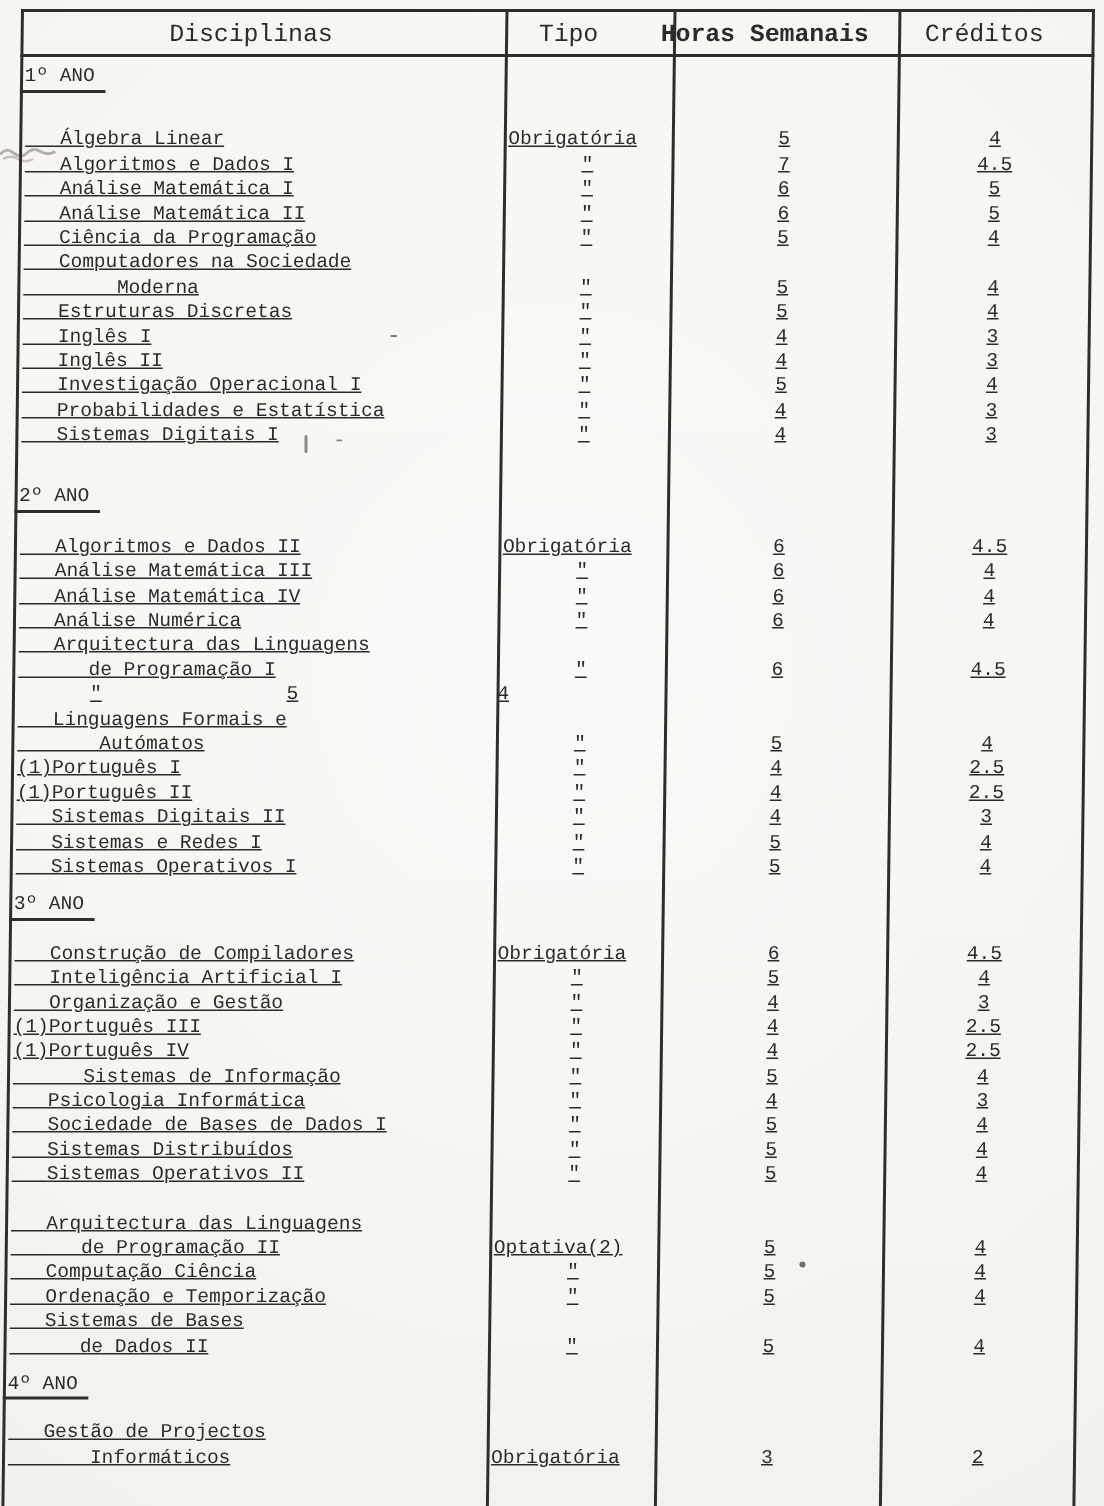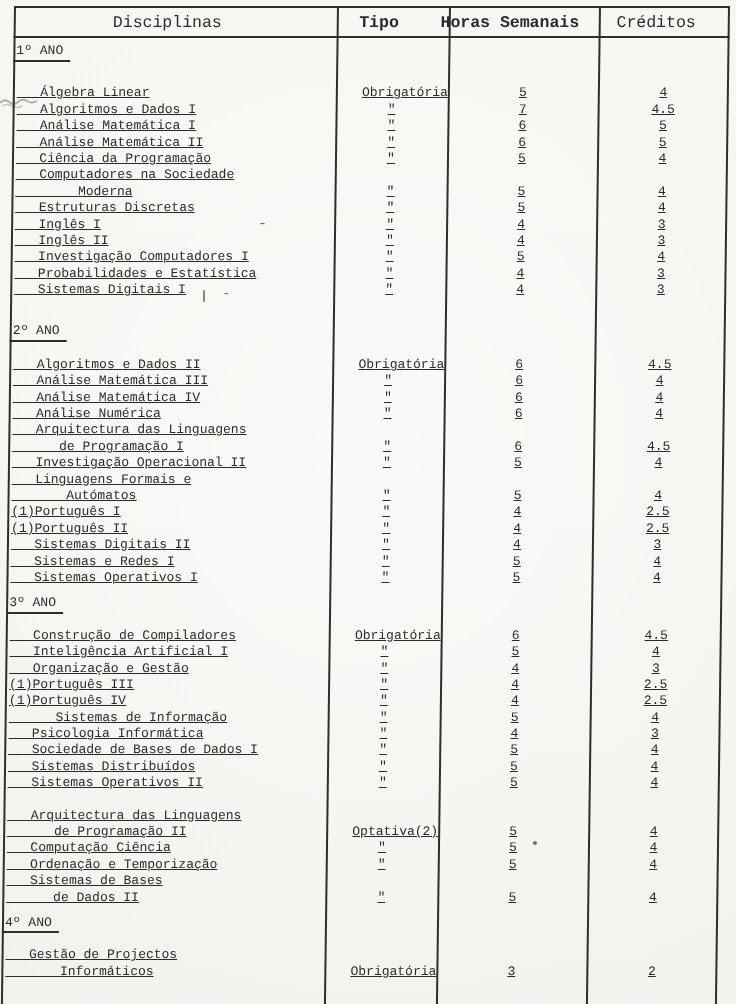--- a/index.html
+++ b/index.html
@@ -29,36 +29,36 @@
   .v-right{left:714px;}
   .hline{position:absolute;left:0;width:716px;height:2px;background:#2f2e2c;}
   .hl-top{top:0;}
   .hl-headersep{top:30px;}
   .header-row{
     position:absolute;top:2px;left:0;width:716px;height:28px;
     display:flex;align-items:center;font-size:16.5px;
   }
   .hcell{text-align:center;white-space:pre;}
   .h-disc{width:317px;}
-  .h-tipo{width:120px;font-weight:bold;}
+  .h-tipo{width:120px;}
   .h-horas{width:150px;font-weight:bold;}
   .h-cred{width:152px;}
   
   .tbody{position:absolute;top:32px;left:0;width:716px;padding-top:5px;}
   .row{display:flex;height:16.4px;line-height:16.5px;font-size:13px;white-space:pre;text-decoration:underline;}
   .row.blank{display:block;}
   .row.section{display:block;}
   .section-label{
     display:inline-block;
     padding:0 7px 0 3px;
     border-bottom:2px solid #2f2e2c;
   }
   .c-d{width:323px;padding-left:4px;box-sizing:border-box;}
   .c-t{width:112px;text-align:center;box-sizing:border-box;}
-  .c-t.left{text-align:right;padding-left:3px;}
+  .c-t.left{text-align:left;padding-left:3px;}
   .c-h{width:150px;text-align:center;}
   .c-c{width:131px;text-align:center;}
   
   .artifact{position:absolute;pointer-events:none;}
   .a-squiggle{left:0;top:95px;width:40px;height:14px;}
   .a-dash1{left:258px;top:216px;color:#6d6b66;font-size:15px;}
   .a-dash2{left:222px;top:286px;color:#84817b;font-size:14px;}
   .a-tick{left:203px;top:290px;width:2px;height:12px;background:#8a8781;border-radius:1px;}
   .a-dot{left:533px;top:841px;width:4px;height:4px;background:#6f6d68;border-radius:50%;}
 </style>
@@ -100,33 +100,33 @@
         <div class="row course"><div class="c-d">   Álgebra Linear</div><div class="c-t left">Obrigatória</div><div class="c-h">5</div><div class="c-c">4</div></div>
         <div class="row course"><div class="c-d">   Algoritmos e Dados I</div><div class="c-t">"</div><div class="c-h">7</div><div class="c-c">4.5</div></div>
         <div class="row course"><div class="c-d">   Análise Matemática I</div><div class="c-t">"</div><div class="c-h">6</div><div class="c-c">5</div></div>
         <div class="row course"><div class="c-d">   Análise Matemática II</div><div class="c-t">"</div><div class="c-h">6</div><div class="c-c">5</div></div>
         <div class="row course"><div class="c-d">   Ciência da Programação</div><div class="c-t">"</div><div class="c-h">5</div><div class="c-c">4</div></div>
         <div class="row course"><div class="c-d">   Computadores na Sociedade</div><div class="c-t"></div><div class="c-h"></div><div class="c-c"></div></div>
         <div class="row course"><div class="c-d">        Moderna</div><div class="c-t">"</div><div class="c-h">5</div><div class="c-c">4</div></div>
         <div class="row course"><div class="c-d">   Estruturas Discretas</div><div class="c-t">"</div><div class="c-h">5</div><div class="c-c">4</div></div>
         <div class="row course"><div class="c-d">   Inglês I</div><div class="c-t">"</div><div class="c-h">4</div><div class="c-c">3</div></div>
         <div class="row course"><div class="c-d">   Inglês II</div><div class="c-t">"</div><div class="c-h">4</div><div class="c-c">3</div></div>
-        <div class="row course"><div class="c-d">   Investigação Computadores I</div><div class="c-t">"</div><div class="c-h">5</div><div class="c-c">4</div></div>
+        <div class="row course"><div class="c-d">   Investigação Operacional I</div><div class="c-t">"</div><div class="c-h">5</div><div class="c-c">4</div></div>
         <div class="row course"><div class="c-d">   Probabilidades e Estatística</div><div class="c-t">"</div><div class="c-h">4</div><div class="c-c">3</div></div>
         <div class="row course"><div class="c-d">   Sistemas Digitais I</div><div class="c-t">"</div><div class="c-h">4</div><div class="c-c">3</div></div>
         <div class="row blank" style="height: 25px;"></div>
         <div class="row section"><span class="section-label">2º ANO</span></div>
         <div class="row blank" style="height: 17px;"></div>
         <div class="row course"><div class="c-d">   Algoritmos e Dados II</div><div class="c-t left">Obrigatória</div><div class="c-h">6</div><div class="c-c">4.5</div></div>
         <div class="row course"><div class="c-d">   Análise Matemática III</div><div class="c-t">"</div><div class="c-h">6</div><div class="c-c">4</div></div>
         <div class="row course"><div class="c-d">   Análise Matemática IV</div><div class="c-t">"</div><div class="c-h">6</div><div class="c-c">4</div></div>
         <div class="row course"><div class="c-d">   Análise Numérica</div><div class="c-t">"</div><div class="c-h">6</div><div class="c-c">4</div></div>
         <div class="row course"><div class="c-d">   Arquitectura das Linguagens</div><div class="c-t"></div><div class="c-h"></div><div class="c-c"></div></div>
         <div class="row course"><div class="c-d">      de Programação I</div><div class="c-t">"</div><div class="c-h">6</div><div class="c-c">4.5</div></div>
-        <div class="row course"><div class="c-d">   Investigação Operacional II</div><div class="c-t">"</div><div class="c-h">5</div><div class="c-c">4</div></div>
+        <div class="row course"><div class="c-t">"</div><div class="c-h">5</div><div class="c-c">4</div></div>
         <div class="row course"><div class="c-d">   Linguagens Formais e</div><div class="c-t"></div><div class="c-h"></div><div class="c-c"></div></div>
         <div class="row course"><div class="c-d">       Autómatos</div><div class="c-t">"</div><div class="c-h">5</div><div class="c-c">4</div></div>
         <div class="row course"><div class="c-d">(1)Português I</div><div class="c-t">"</div><div class="c-h">4</div><div class="c-c">2.5</div></div>
         <div class="row course"><div class="c-d">(1)Português II</div><div class="c-t">"</div><div class="c-h">4</div><div class="c-c">2.5</div></div>
         <div class="row course"><div class="c-d">   Sistemas Digitais II</div><div class="c-t">"</div><div class="c-h">4</div><div class="c-c">3</div></div>
         <div class="row course"><div class="c-d">   Sistemas e Redes I</div><div class="c-t">"</div><div class="c-h">5</div><div class="c-c">4</div></div>
         <div class="row course"><div class="c-d">   Sistemas Operativos I</div><div class="c-t">"</div><div class="c-h">5</div><div class="c-c">4</div></div>
         <div class="row blank" style="height: 9px;"></div>
         <div class="row section"><span class="section-label">3º ANO</span></div>
         <div class="row blank" style="height: 16px;"></div>

